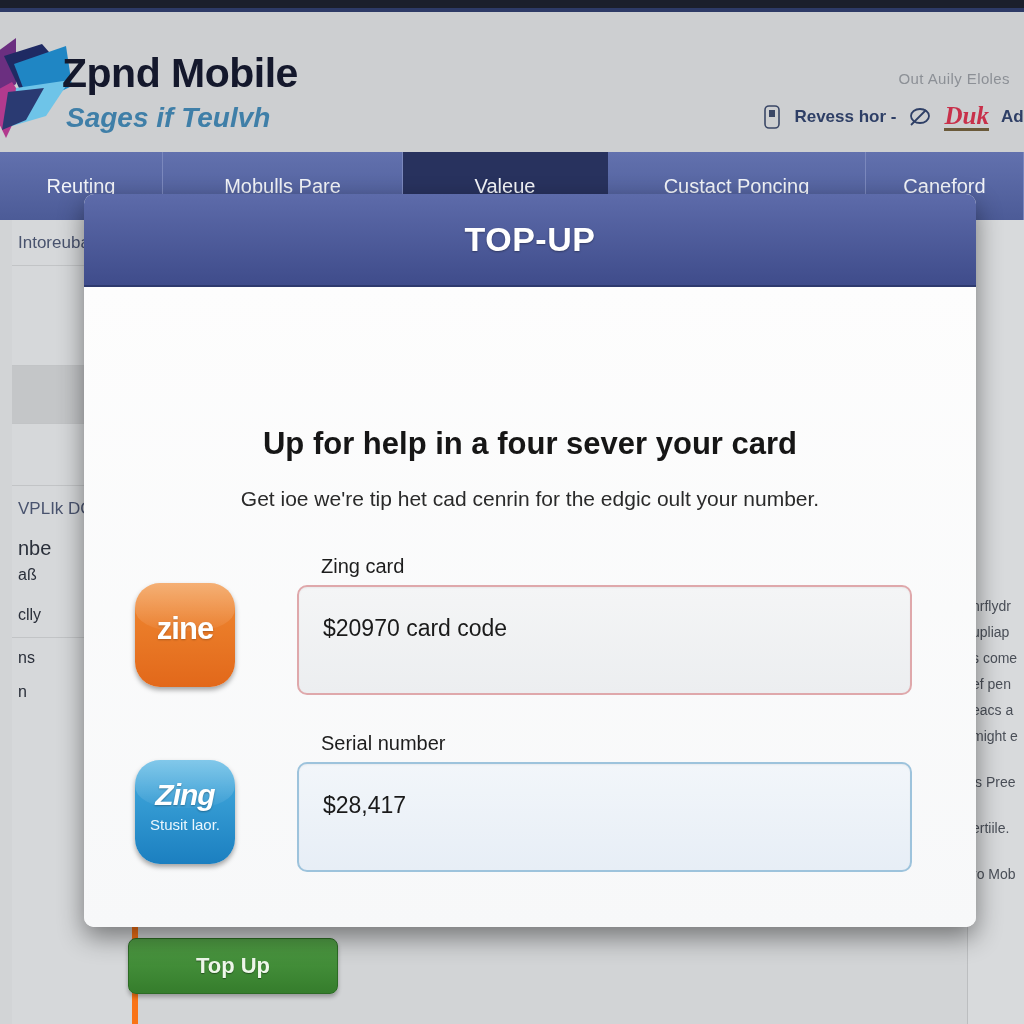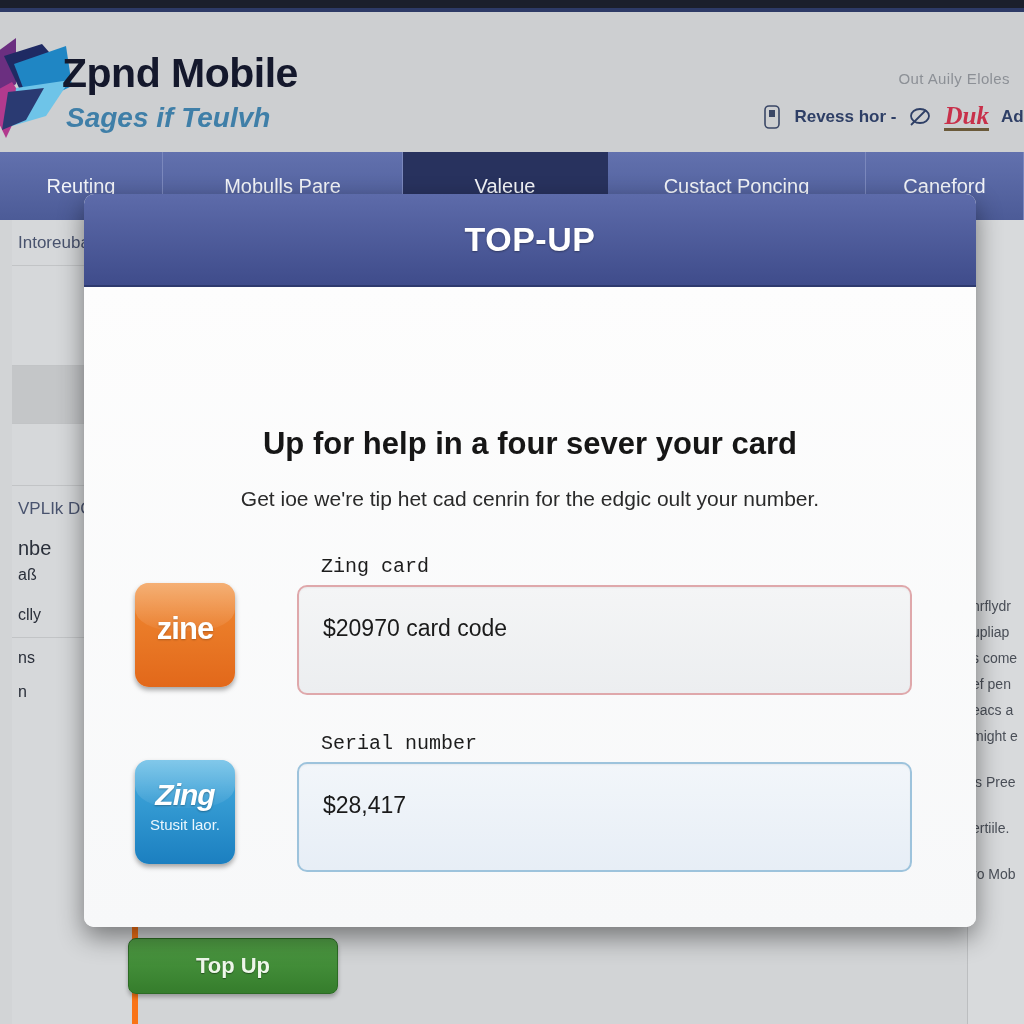--- a/index.html
+++ b/index.html
@@ -85,30 +85,30 @@
   .modal-body{position:relative;height:642px;
     background:linear-gradient(#fdfdfd,#f7f8f9);}
   .m-head{position:absolute;left:0;top:139px;width:892px;text-align:center;
     font-size:31px;font-weight:bold;color:#161616;}
   .m-sub{position:absolute;left:0;top:200px;width:892px;text-align:center;
     font-size:21px;color:#2a2a2a;}
 
   .field-group{position:absolute;left:0;width:892px;}
   .fg1{top:268px;}
   .fg2{top:445px;}
-  .f-label{position:absolute;left:237px;top:0;font-size:20px;color:#1d1d1d;font-family:Liberation Mono, monospace;}
+  .f-label{position:absolute;left:237px;top:0;font-size:20px;color:#1d1d1d;}
   .f-input{position:absolute;left:213px;top:30px;width:615px;height:110px;
     box-sizing:border-box;border-radius:10px;padding:28px 0 0 24px;
     font-size:23px;color:#1a1a1a;}
   .f-input.pink{border:2px solid #dfa8ab;background:linear-gradient(#f4f5f6,#eceef0);
      box-shadow:inset 0 1px 2px rgba(0,0,0,.05);}
   .f-input.blue{border:2px solid #9dc3dc;background:linear-gradient(#f2f6fa,#e7eef6);
      box-shadow:inset 0 1px 2px rgba(0,0,0,.05);}
 
-  .badge{position:absolute;left:51px;width:100px;height:104px;border-radius:14px;
+  .badge{position:absolute;left:51px;width:100px;height:104px;border-radius:25px;
     box-shadow:0 3px 5px rgba(0,0,0,.35);overflow:hidden;}
   .badge.orange{top:28px;background:linear-gradient(#f08a33,#e2681a);}
   .badge.blue{top:28px;background:linear-gradient(#46aee0,#1b7fc0);}
   .badge .gloss{position:absolute;left:0;top:0;width:100%;height:46%;
     background:linear-gradient(rgba(255,255,255,.32),rgba(255,255,255,.04));
     border-radius:14px 14px 40% 40%/14px 14px 22px 22px;}
   .badge .b-main{position:absolute;left:0;width:100%;text-align:center;
     color:#fff;font-weight:bold;}
   .badge.orange .b-main{top:28px;font-size:31px;letter-spacing:-1px;
     text-shadow:0 1px 2px rgba(0,0,0,.25);}

